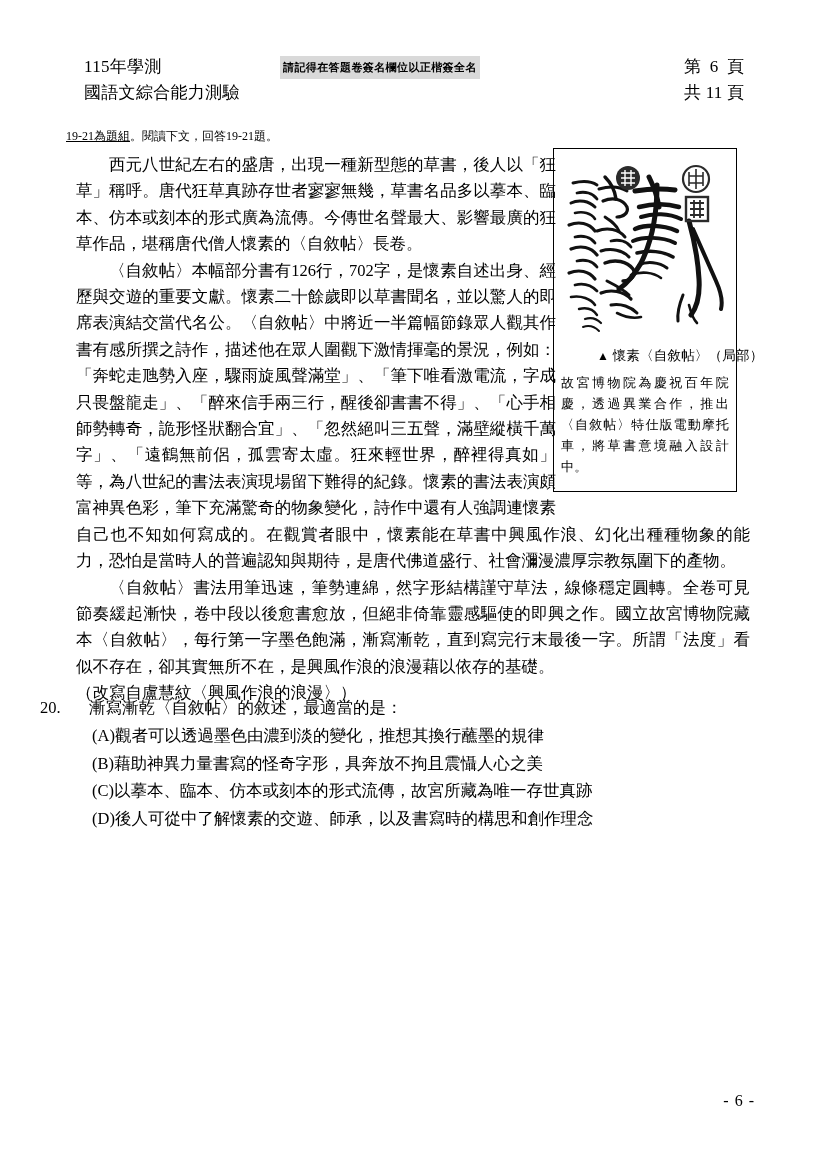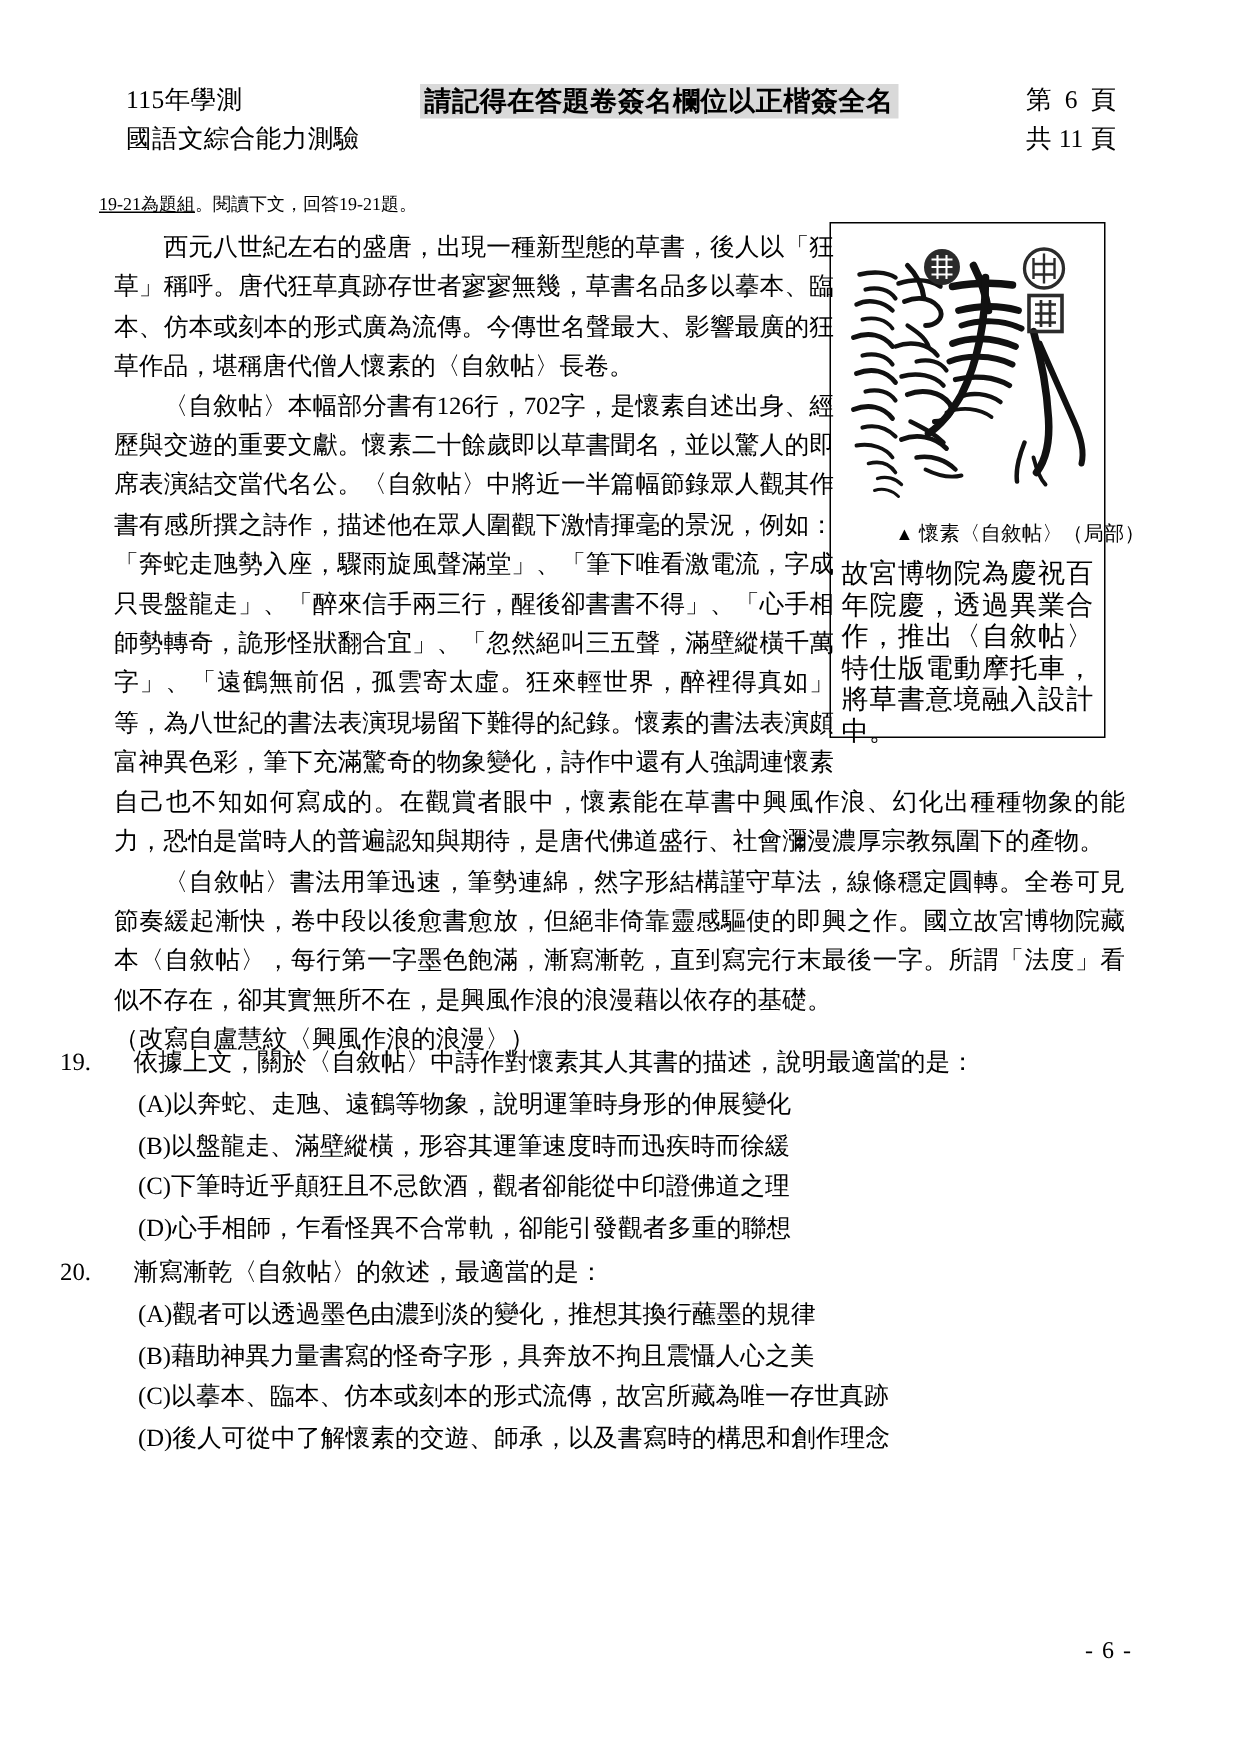--- a/index.html
+++ b/index.html
@@ -38,21 +38,21 @@
     line-height: 26px;
     font-size: 17px;
     letter-spacing: 0.3px;
   }
   .hdr-left div { white-space: nowrap; }
 
   .hdr-notice {
     position: absolute;
     left: 196px;
     top: 2px;
-    font-size: 18px;
+    font-size: 11px;
     line-height: 21px;
     background: #d9d9d9;
     padding: 1px 3px;
     letter-spacing: 0.4px;
     white-space: nowrap;
     font-weight: 600;
   }
 
   .hdr-right {
     position: absolute;
@@ -90,21 +90,21 @@
   .fig-caption {
     font-size: 13.5px;
     line-height: 19px;
     letter-spacing: 0.2px;
     margin-top: 5px;
     white-space: nowrap;
     margin-left: 36px;
   }
   .fig-caption .tri { font-size: 12px; }
   .fig-note {
-    font-size: 18px;
+    font-size: 13px;
     line-height: 21px;
     margin-top: 6px;
     text-align: justify;
     text-justify: inter-character;
     letter-spacing: 0.2px;
   }
 
   
   .lead {
     position: absolute;
@@ -273,29 +273,20 @@
   <div class="passage">
     <div class="float-spacer"></div>
     <p>西元八世紀左右的盛唐，出現一種新型態的草書，後人以「狂草」稱呼。唐代狂草真跡存世者寥寥無幾，草書名品多以摹本、臨本、仿本或刻本的形式廣為流傳。今傳世名聲最大、影響最廣的狂草作品，堪稱唐代僧人懷素的〈自敘帖〉長卷。</p>
     <p>〈自敘帖〉本幅部分書有126行，702字，是懷素自述出身、經歷與交遊的重要文獻。懷素二十餘歲即以草書聞名，並以驚人的即席表演結交當代名公。〈自敘帖〉中將近一半篇幅節錄眾人觀其作書有感所撰之詩作，描述他在眾人圍觀下激情揮毫的景況，例如：「奔蛇走虺勢入座，驟雨旋風聲滿堂」、「筆下唯看激電流，字成只畏盤龍走」、「醉來信手兩三行，醒後卻書書不得」、「心手相師勢轉奇，詭形怪狀翻合宜」、「忽然絕叫三五聲，滿壁縱橫千萬字」、「遠鶴無前侶，孤雲寄太虛。狂來輕世界，醉裡得真如」等，為八世紀的書法表演現場留下難得的紀錄。懷素的書法表演頗富神異色彩，筆下充滿驚奇的物象變化，詩作中還有人強調連懷素自己也不知如何寫成的。在觀賞者眼中，懷素能在草書中興風作浪、幻化出種種物象的能力，恐怕是當時人的普遍認知與期待，是唐代佛道盛行、社會瀰漫濃厚宗教氛圍下的產物。</p>
     <p>〈自敘帖〉書法用筆迅速，筆勢連綿，然字形結構謹守草法，線條穩定圓轉。全卷可見節奏緩起漸快，卷中段以後愈書愈放，但絕非倚靠靈感驅使的即興之作。國立故宮博物院藏本〈自敘帖〉，每行第一字墨色飽滿，漸寫漸乾，直到寫完行末最後一字。所謂「法度」看似不存在，卻其實無所不在，是興風作浪的浪漫藉以依存的基礎。</p>
     <p class="noindent">（改寫自盧慧紋〈興風作浪的浪漫〉）</p>
   </div>
 
   <div class="questions">
 
-    <div class="q-item">
-      <div class="q-stem"><span class="q-num">19.</span><span>依據上文，關於〈自敘帖〉中詩作對懷素其人其書的描述，說明最適當的是：</span></div>
-      <div class="q-options">
-        <div class="q-opt">(A)以奔蛇、走虺、遠鶴等物象，說明運筆時身形的伸展變化</div>
-        <div class="q-opt">(B)以盤龍走、滿壁縱橫，形容其運筆速度時而迅疾時而徐緩</div>
-        <div class="q-opt">(C)下筆時近乎顛狂且不忌飲酒，觀者卻能從中印證佛道之理</div>
-        <div class="q-opt">(D)心手相師，乍看怪異不合常軌，卻能引發觀者多重的聯想</div>
-      </div>
-    </div>
 
     <div class="q-item">
       <div class="q-stem"><span class="q-num">20.</span><span>漸寫漸乾〈自敘帖〉的敘述，最適當的是：</span></div>
       <div class="q-options">
         <div class="q-opt">(A)觀者可以透過墨色由濃到淡的變化，推想其換行蘸墨的規律</div>
         <div class="q-opt">(B)藉助神異力量書寫的怪奇字形，具奔放不拘且震懾人心之美</div>
         <div class="q-opt">(C)以摹本、臨本、仿本或刻本的形式流傳，故宮所藏為唯一存世真跡</div>
         <div class="q-opt">(D)後人可從中了解懷素的交遊、師承，以及書寫時的構思和創作理念</div>
       </div>
     </div>

